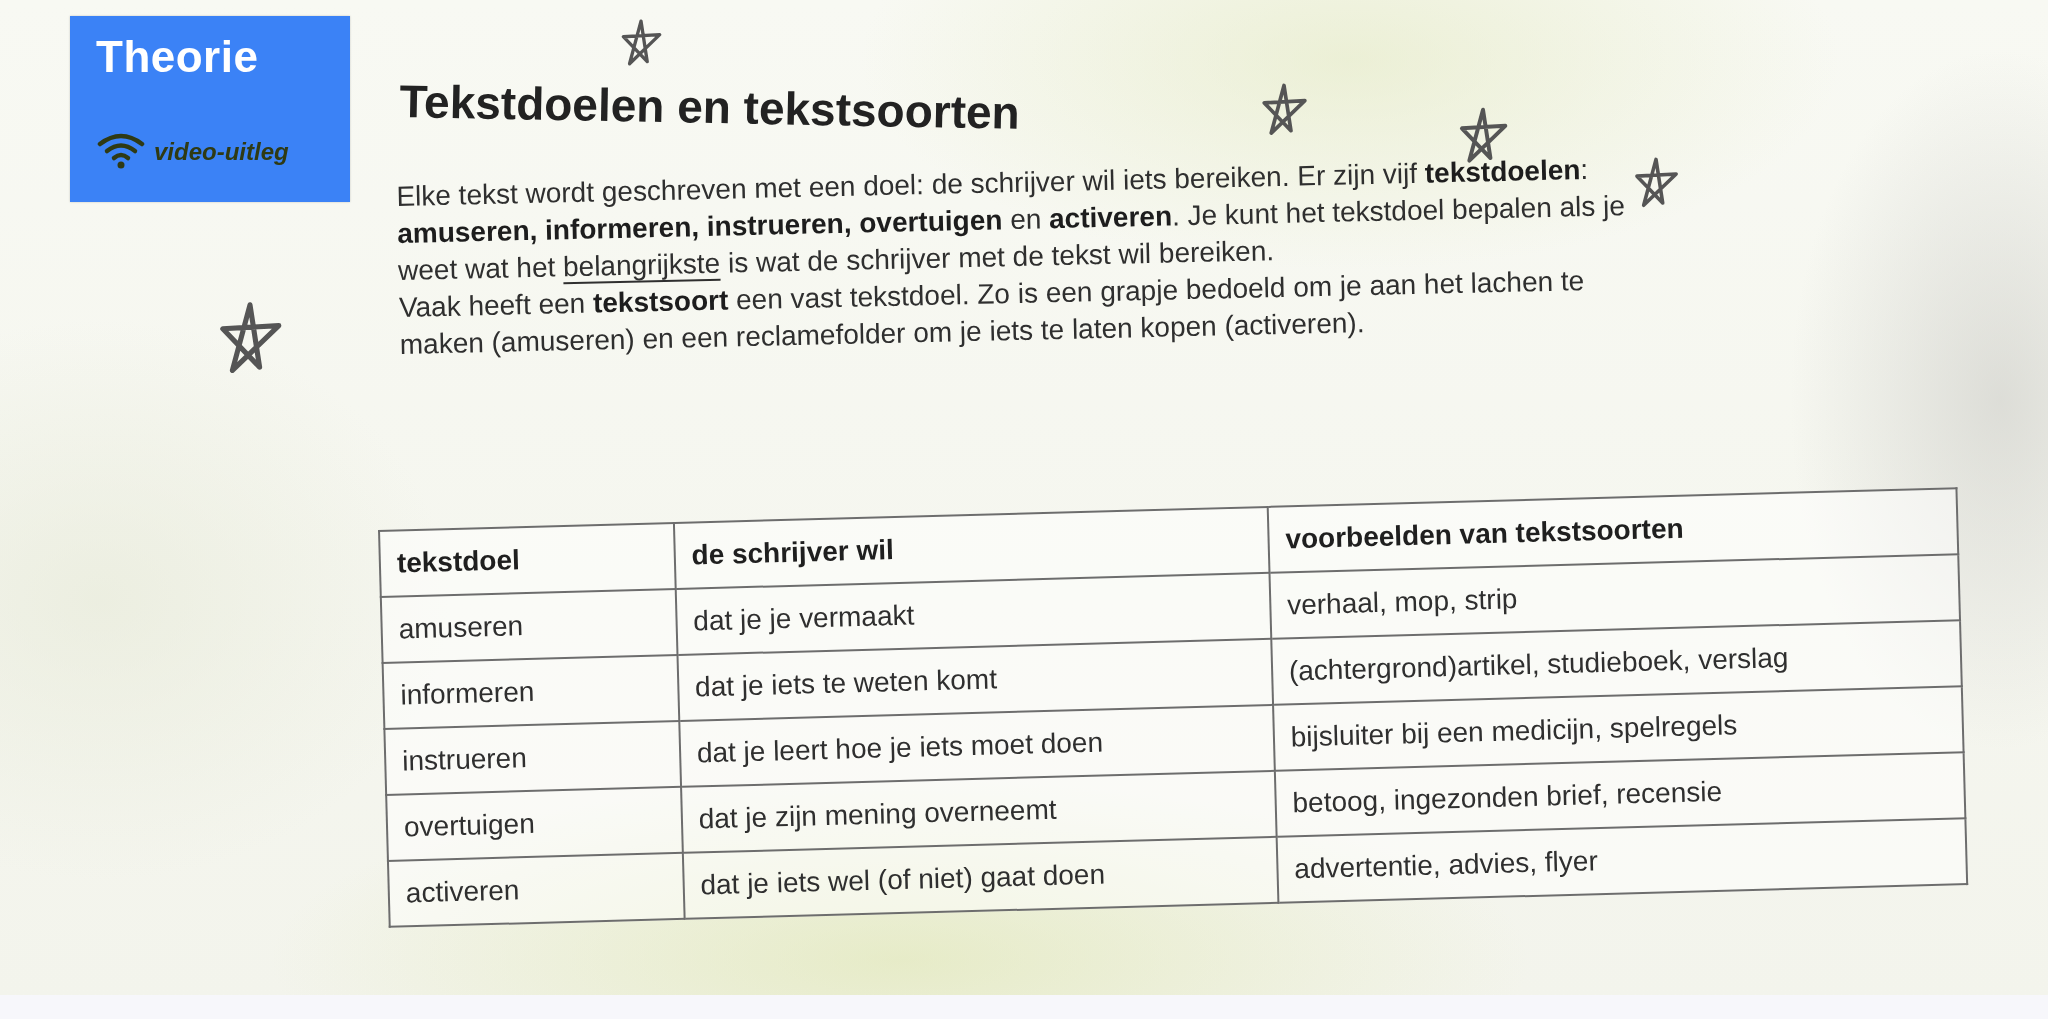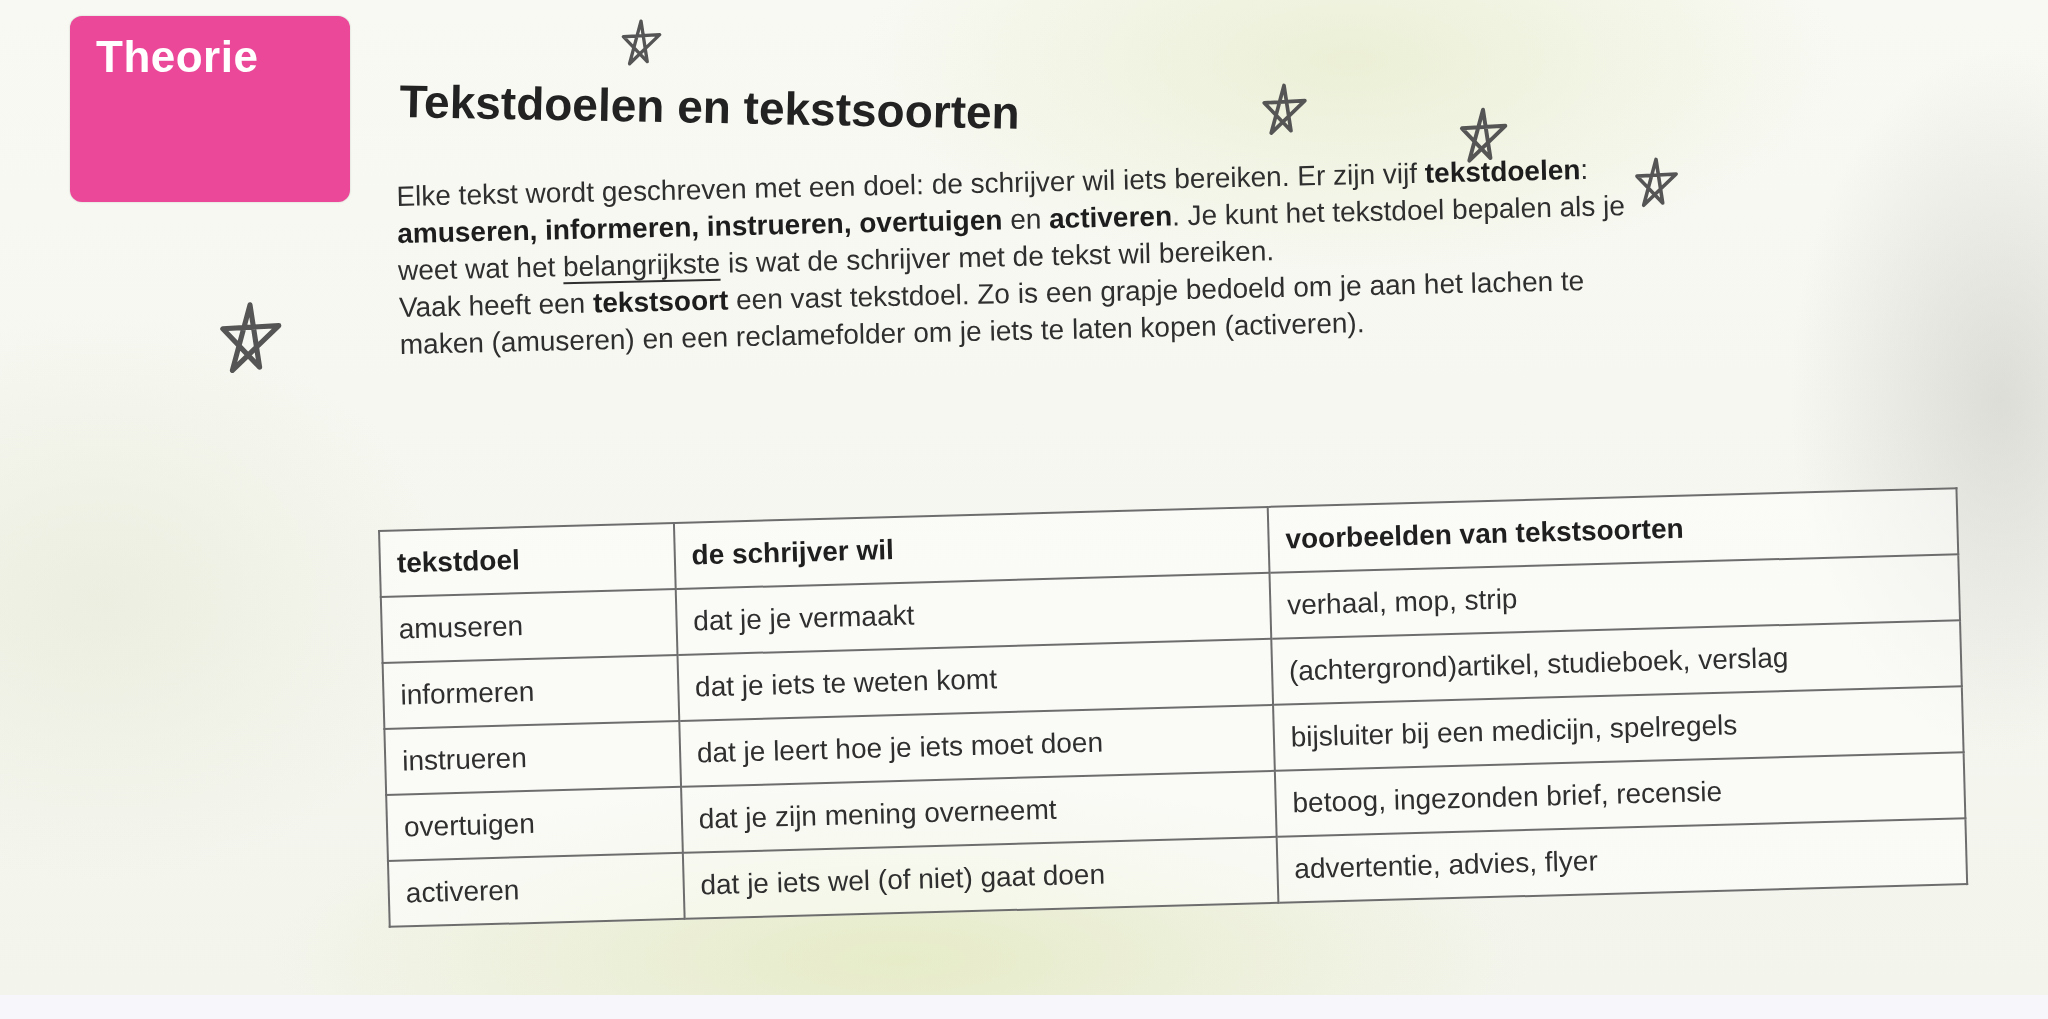--- a/index.html
+++ b/index.html
@@ -29,22 +29,22 @@
     .bottom-strip {
       position: absolute;
       left: 0; top: 995px;
       width: 2048px; height: 24px;
       background: #f7f7fb;
     }
     .theory-box {
       position: absolute;
       left: 70px; top: 16px;
       width: 280px; height: 186px;
-      background: #ec4899;
-      border-radius: 12px;
+      background: #3b82f6;
+      border-radius: 0;
       box-shadow: 0 0 2px rgba(0,0,0,0.2);
     }
     .theory-title {
       position: absolute;
       left: 26px; top: 16px;
       color: #ffffff;
       font-size: 44px;
       font-weight: bold;
       letter-spacing: 0.5px;
     }
@@ -118,20 +118,31 @@
     }
   </style>
 </head>
 <body>
 
 <div class="page"></div>
 <div class="bottom-strip"></div>
 
 <div class="theory-box">
   <div class="theory-title">Theorie</div>
+  <div class="video-row">
+    <span>
+      <svg width="50" height="40" viewBox="0 0 50 40">
+        <path d="M4 14 Q25 -2 46 14" stroke="#2f3a14" stroke-width="4.5" fill="none" stroke-linecap="round"></path>
+        <path d="M11 21 Q25 10 39 21" stroke="#2f3a14" stroke-width="4.5" fill="none" stroke-linecap="round"></path>
+        <path d="M18 28 Q25 22 32 28" stroke="#2f3a14" stroke-width="4.5" fill="none" stroke-linecap="round"></path>
+        <circle cx="25" cy="35" r="3.5" fill="#2f3a14"></circle>
+      </svg>
+    </span>
+    <span class="video-label">video-uitleg</span>
+  </div>
 </div>
 
 <h1 class="title">Tekstdoelen en tekstsoorten</h1>
 
 <div class="body-text">
   <p><span>Elke tekst wordt geschreven met een doel: de schrijver wil iets bereiken. Er zijn vijf </span><b>tekstdoelen</b><span>: </span><b>amuseren, informeren, instrueren, overtuigen</b><span> en </span><b>activeren</b><span>. Je kunt het tekstdoel bepalen als je weet wat het </span><span class="underline">belangrijkste</span><span> is wat de schrijver met de tekst wil bereiken.</span></p>
   <p><span>Vaak heeft een </span><b>tekstsoort</b><span> een vast tekstdoel. Zo is een grapje bedoeld om je aan het lachen te maken (amuseren) en een reclamefolder om je iets te laten kopen (activeren).</span></p>
 </div>
 
 <div class="table-wrap">

